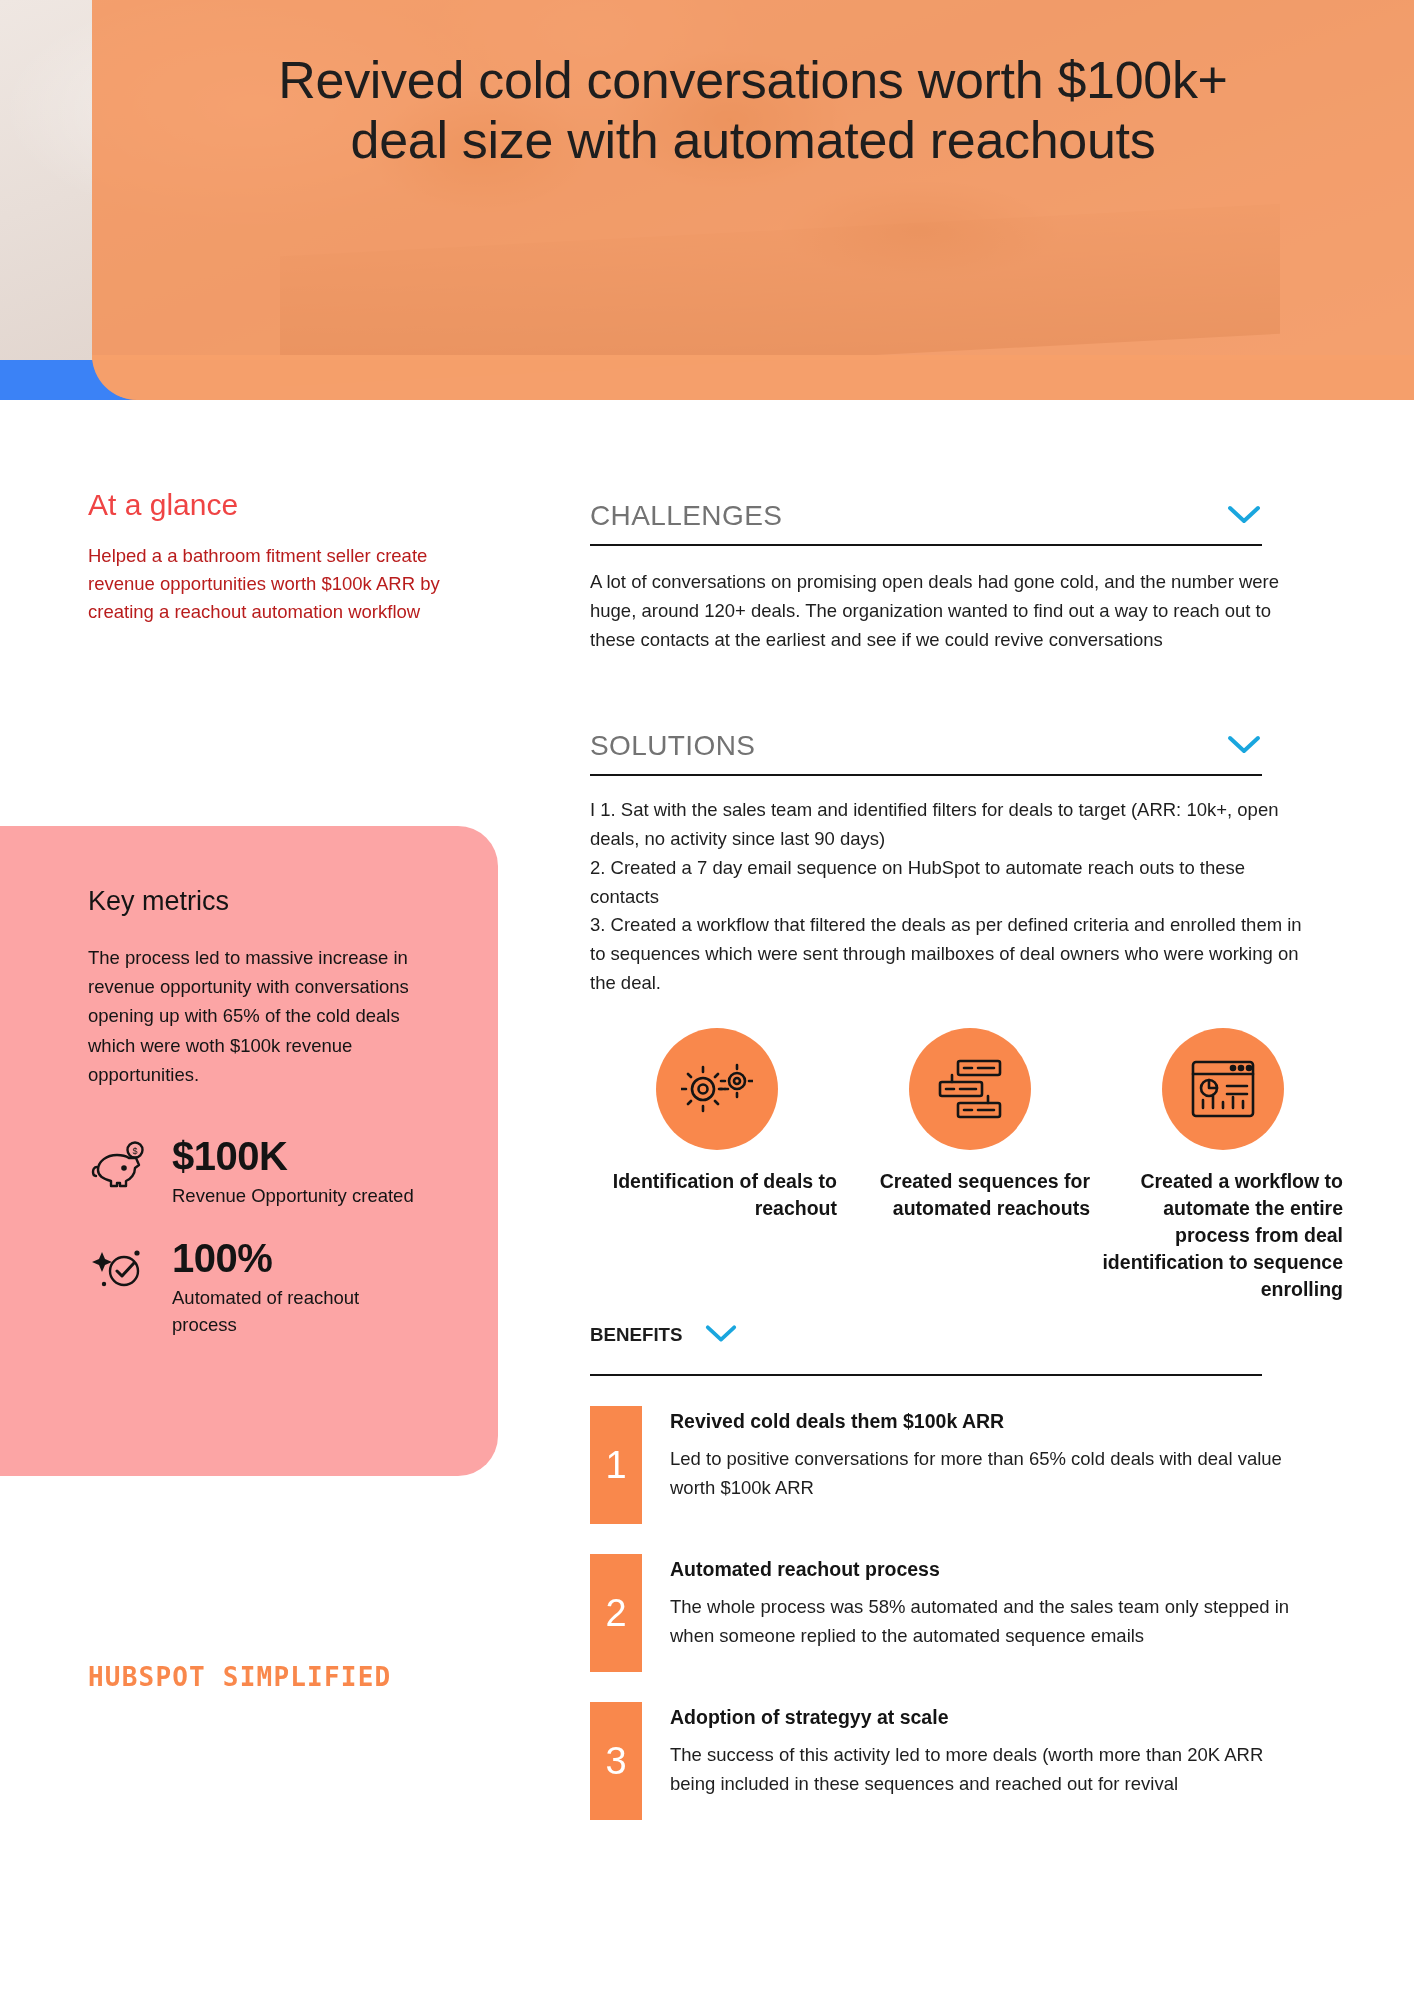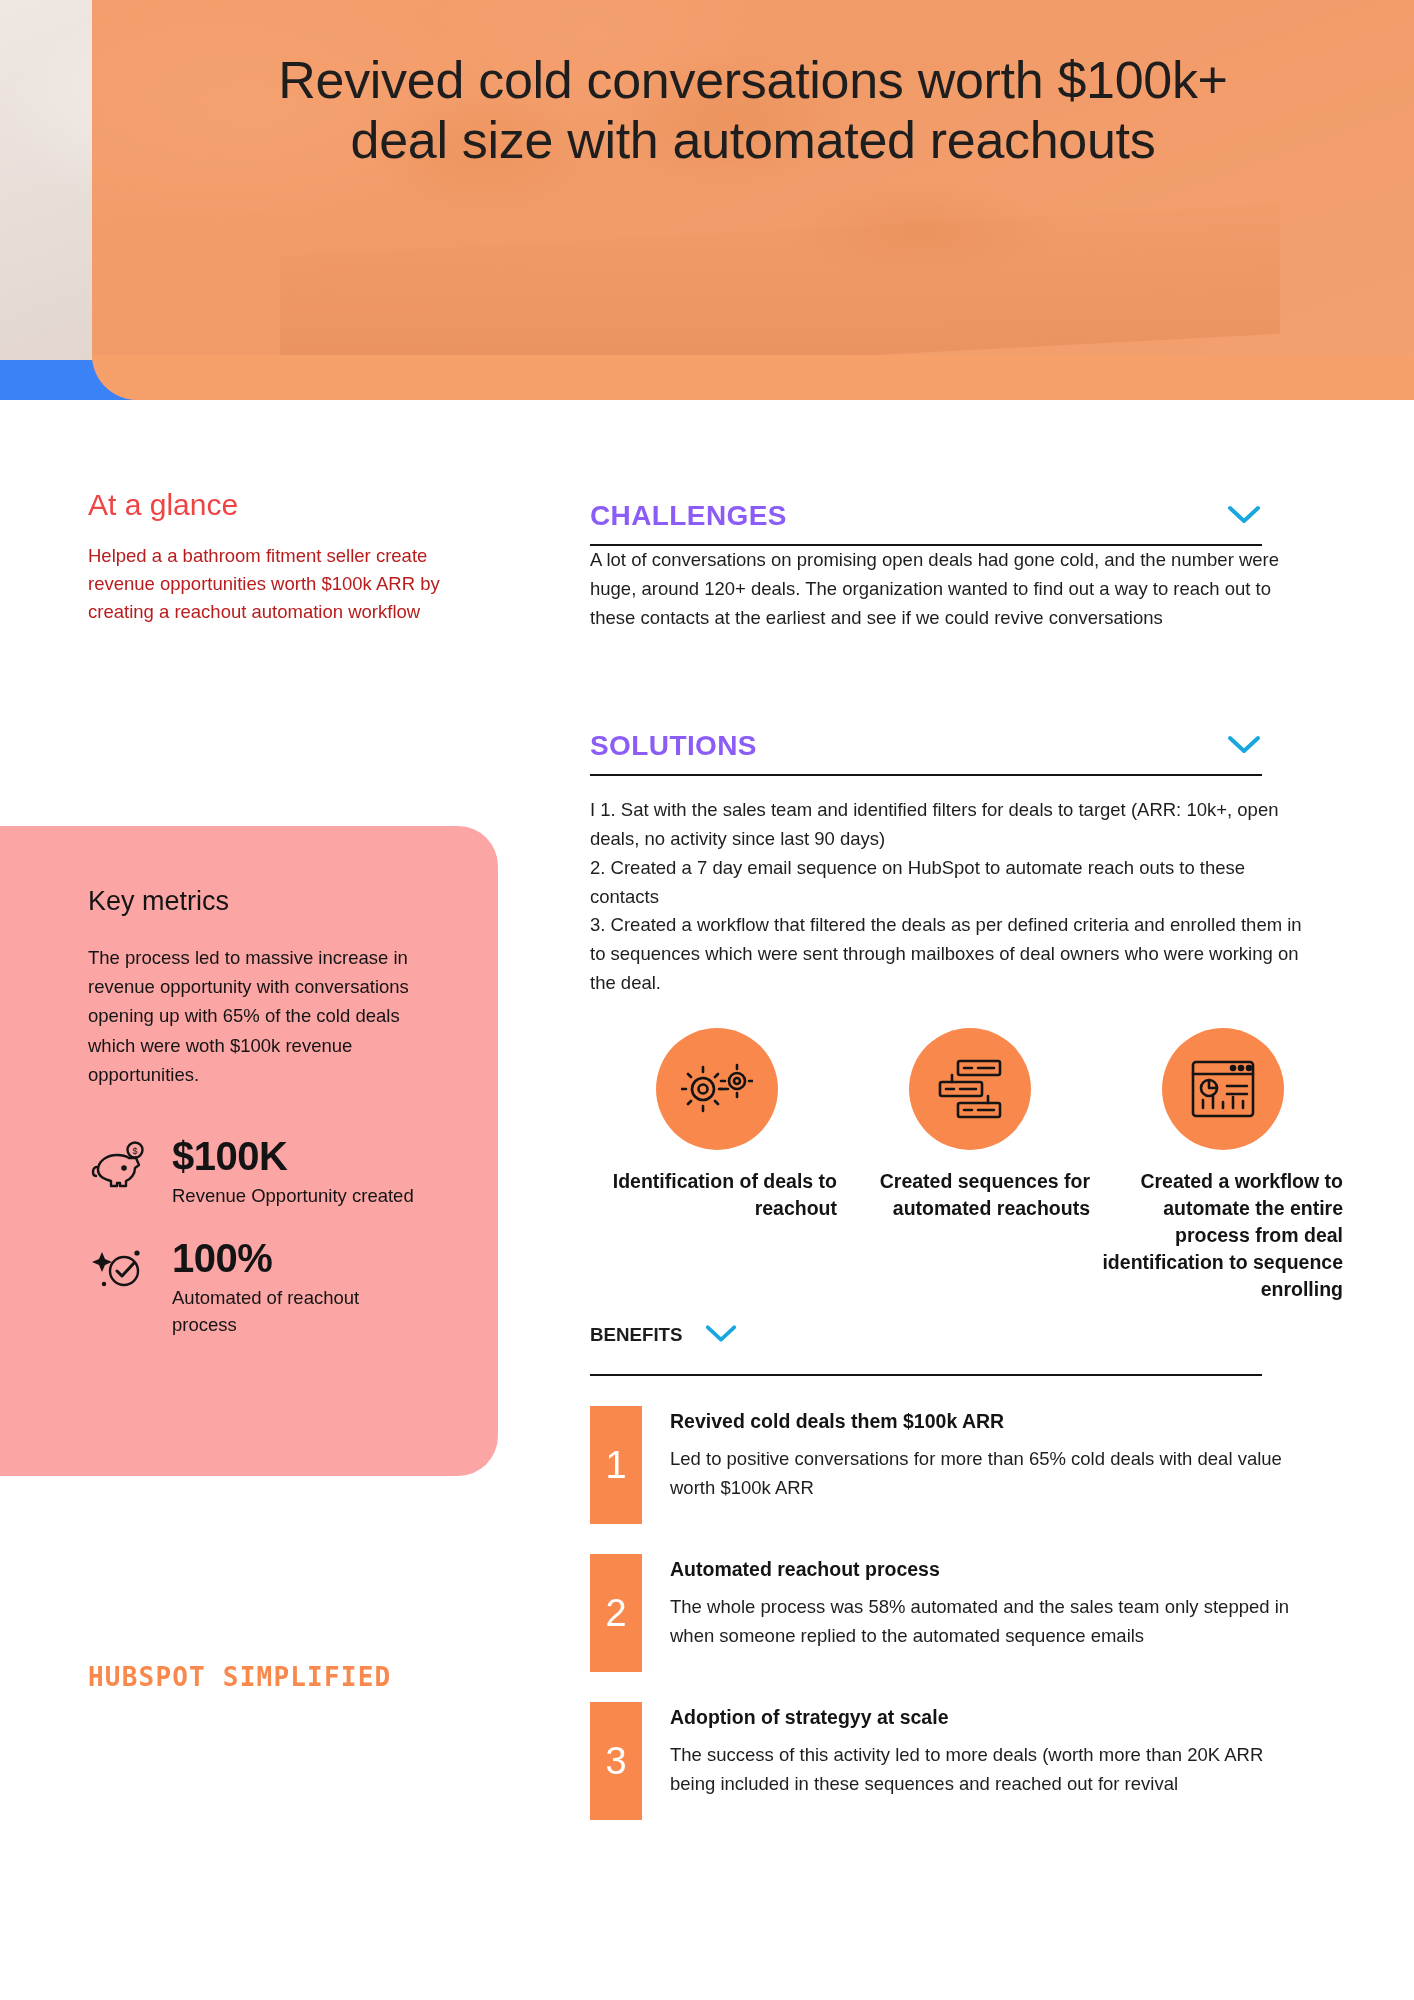--- a/index.html
+++ b/index.html
@@ -164,40 +164,40 @@
   .right { position: absolute; left: 590px; top: 0; width: 760px; }
 
   .sec-head {
     display: flex;
     align-items: center;
     justify-content: space-between;
     width: 672px;
   }
   .sec-head h3 {
     font-size: 28px;
-    font-weight: 700;
+    font-weight: 400;
     letter-spacing: 0.4px;
-    color: #8b5cf6;
+    color: #737373;
   }
   .chev { display: block; }
   .rule {
     width: 672px;
     height: 2px;
     background: #141414;
     margin-top: 12px;
   }
   .body-text {
     width: 728px;
     font-size: 18.5px;
     line-height: 1.56;
     color: #1e1e1e;
   }
 
   .challenges { position: absolute; left: 0; top: 500px; }
-  .challenges .body-text { }
+  .challenges .body-text { margin-top: 22px; }
 
   .solutions { position: absolute; left: 0; top: 730px; }
   .solutions .body-text { margin-top: 20px; }
 
   
   .trio {
     position: absolute;
     left: 0; top: 1028px;
     width: 760px;
     display: flex;

